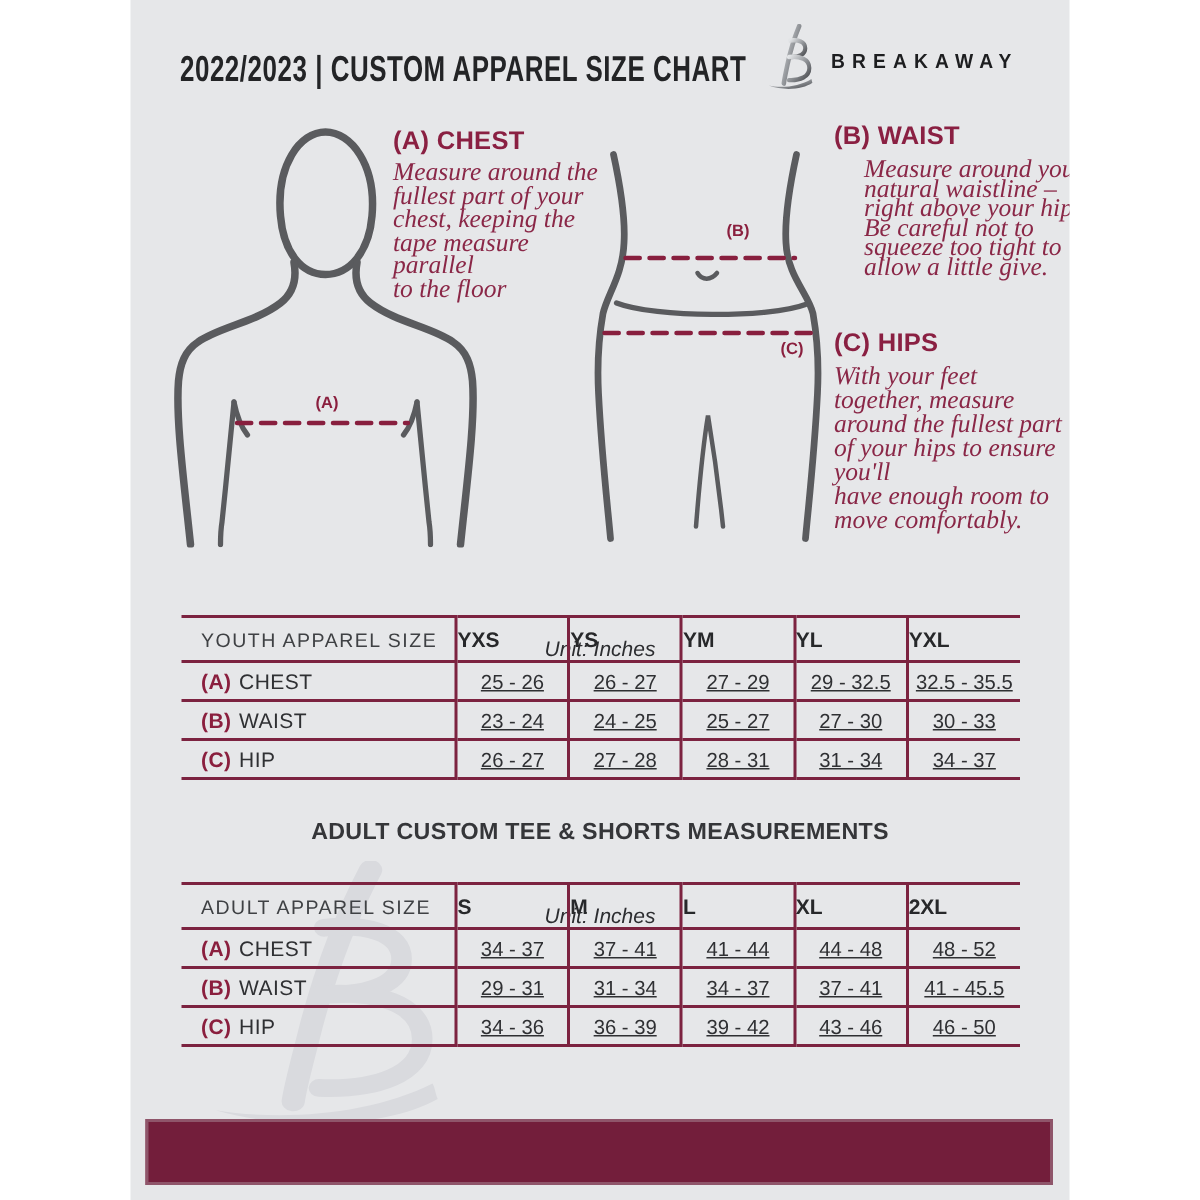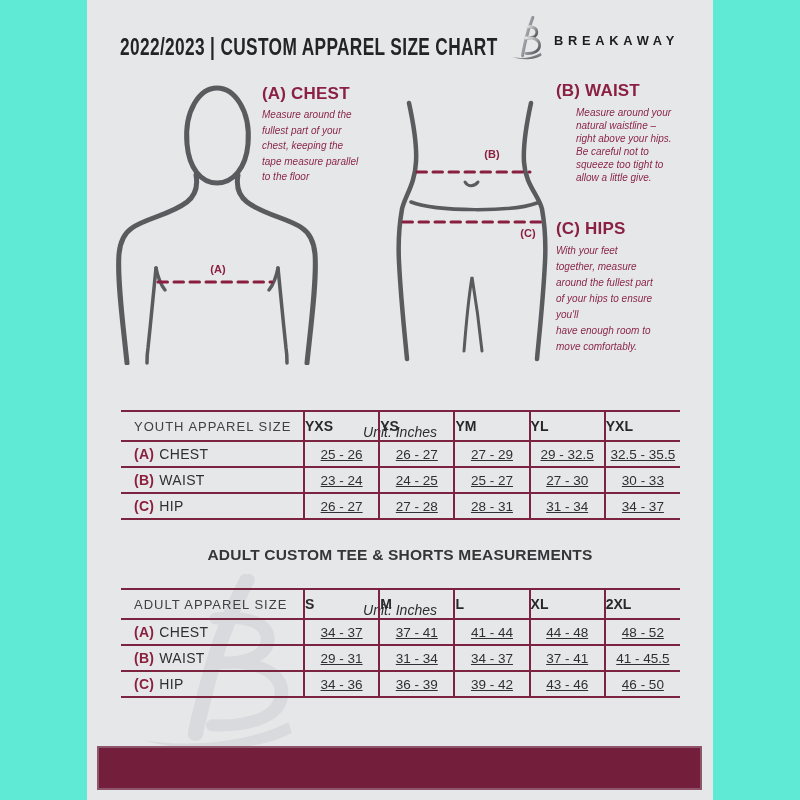--- a/index.html
+++ b/index.html
@@ -1,18 +1,18 @@
 <!DOCTYPE html>
 <html><head>
 <meta charset="utf-8">
 <style>
   * { margin:0; padding:0; box-sizing:border-box; }
   html,body { width:800px; height:800px; }
   body { background:#000; font-family:"Liberation Sans", sans-serif; position:relative; overflow:hidden; }
-  .page { position:absolute; inset:0; background:#5eead4; }
+  .page { position:absolute; inset:0; background:#ffffff; }
   .content { position:absolute; left:87px; top:0; width:626px; height:800px; background:#e6e7e9; overflow:hidden; }
 
   
   .header-title { position:absolute; left:33px; top:33px; font-size:24px; font-weight:bold;
     color:#232426; letter-spacing:0.5px; white-space:nowrap;
     transform:scaleX(0.72); transform-origin:left top; }
   .logo-mark { position:absolute; left:424px; top:16px; width:34px; height:44px; }
   .brand-text { position:absolute; left:467px; top:33px; font-size:13.5px; font-weight:bold;
     letter-spacing:5px; color:#1d1e20; white-space:nowrap; transform:scaleX(0.95); transform-origin:left top; }
 
@@ -25,21 +25,21 @@
   #fig-lower { left:308px; top:100px; width:158px; height:262px; }
   .marker { position:absolute; font-size:11px; font-weight:bold; color:#8a1f3e; width:28px; text-align:center; }
   #marker-a { left:117px; top:263px; }
   #marker-b { left:391px; top:148px; }
   #marker-c { left:427px; top:227px; }
   .diagram-heading { position:absolute; font-size:17px; font-weight:bold; color:#8a2042; letter-spacing:0.2px; }
   #chest-heading { left:175px; top:84px; }
   #waist-heading { left:469px; top:81px; }
   #hips-heading  { left:469px; top:219px; }
   .diagram-desc { position:absolute; font-style:italic; color:#8a2747; white-space:pre-line;
-    font-size:10px; }
+    font-size:17px;font-family:Liberation Serif, serif; }
   #chest-desc { left:175px; top:107px; line-height:15.5px; width:148px; }
   #waist-desc { left:489px; top:106px; line-height:13px; width:152px; }
   #hips-desc  { left:469px; top:243px; line-height:16px;  width:152px; }
 
   
   .section-title { position:absolute; left:0; width:626px; text-align:center; font-weight:bold;
     font-size:15.5px; color:#353639; letter-spacing:0.2px; }
   .section-unit { position:absolute; left:0; width:626px; text-align:center; font-style:italic;
     font-size:14px; color:#2c2d30;margin-top:36px; }
   #youth-title { top:369px; } #youth-unit { top:388px; }

